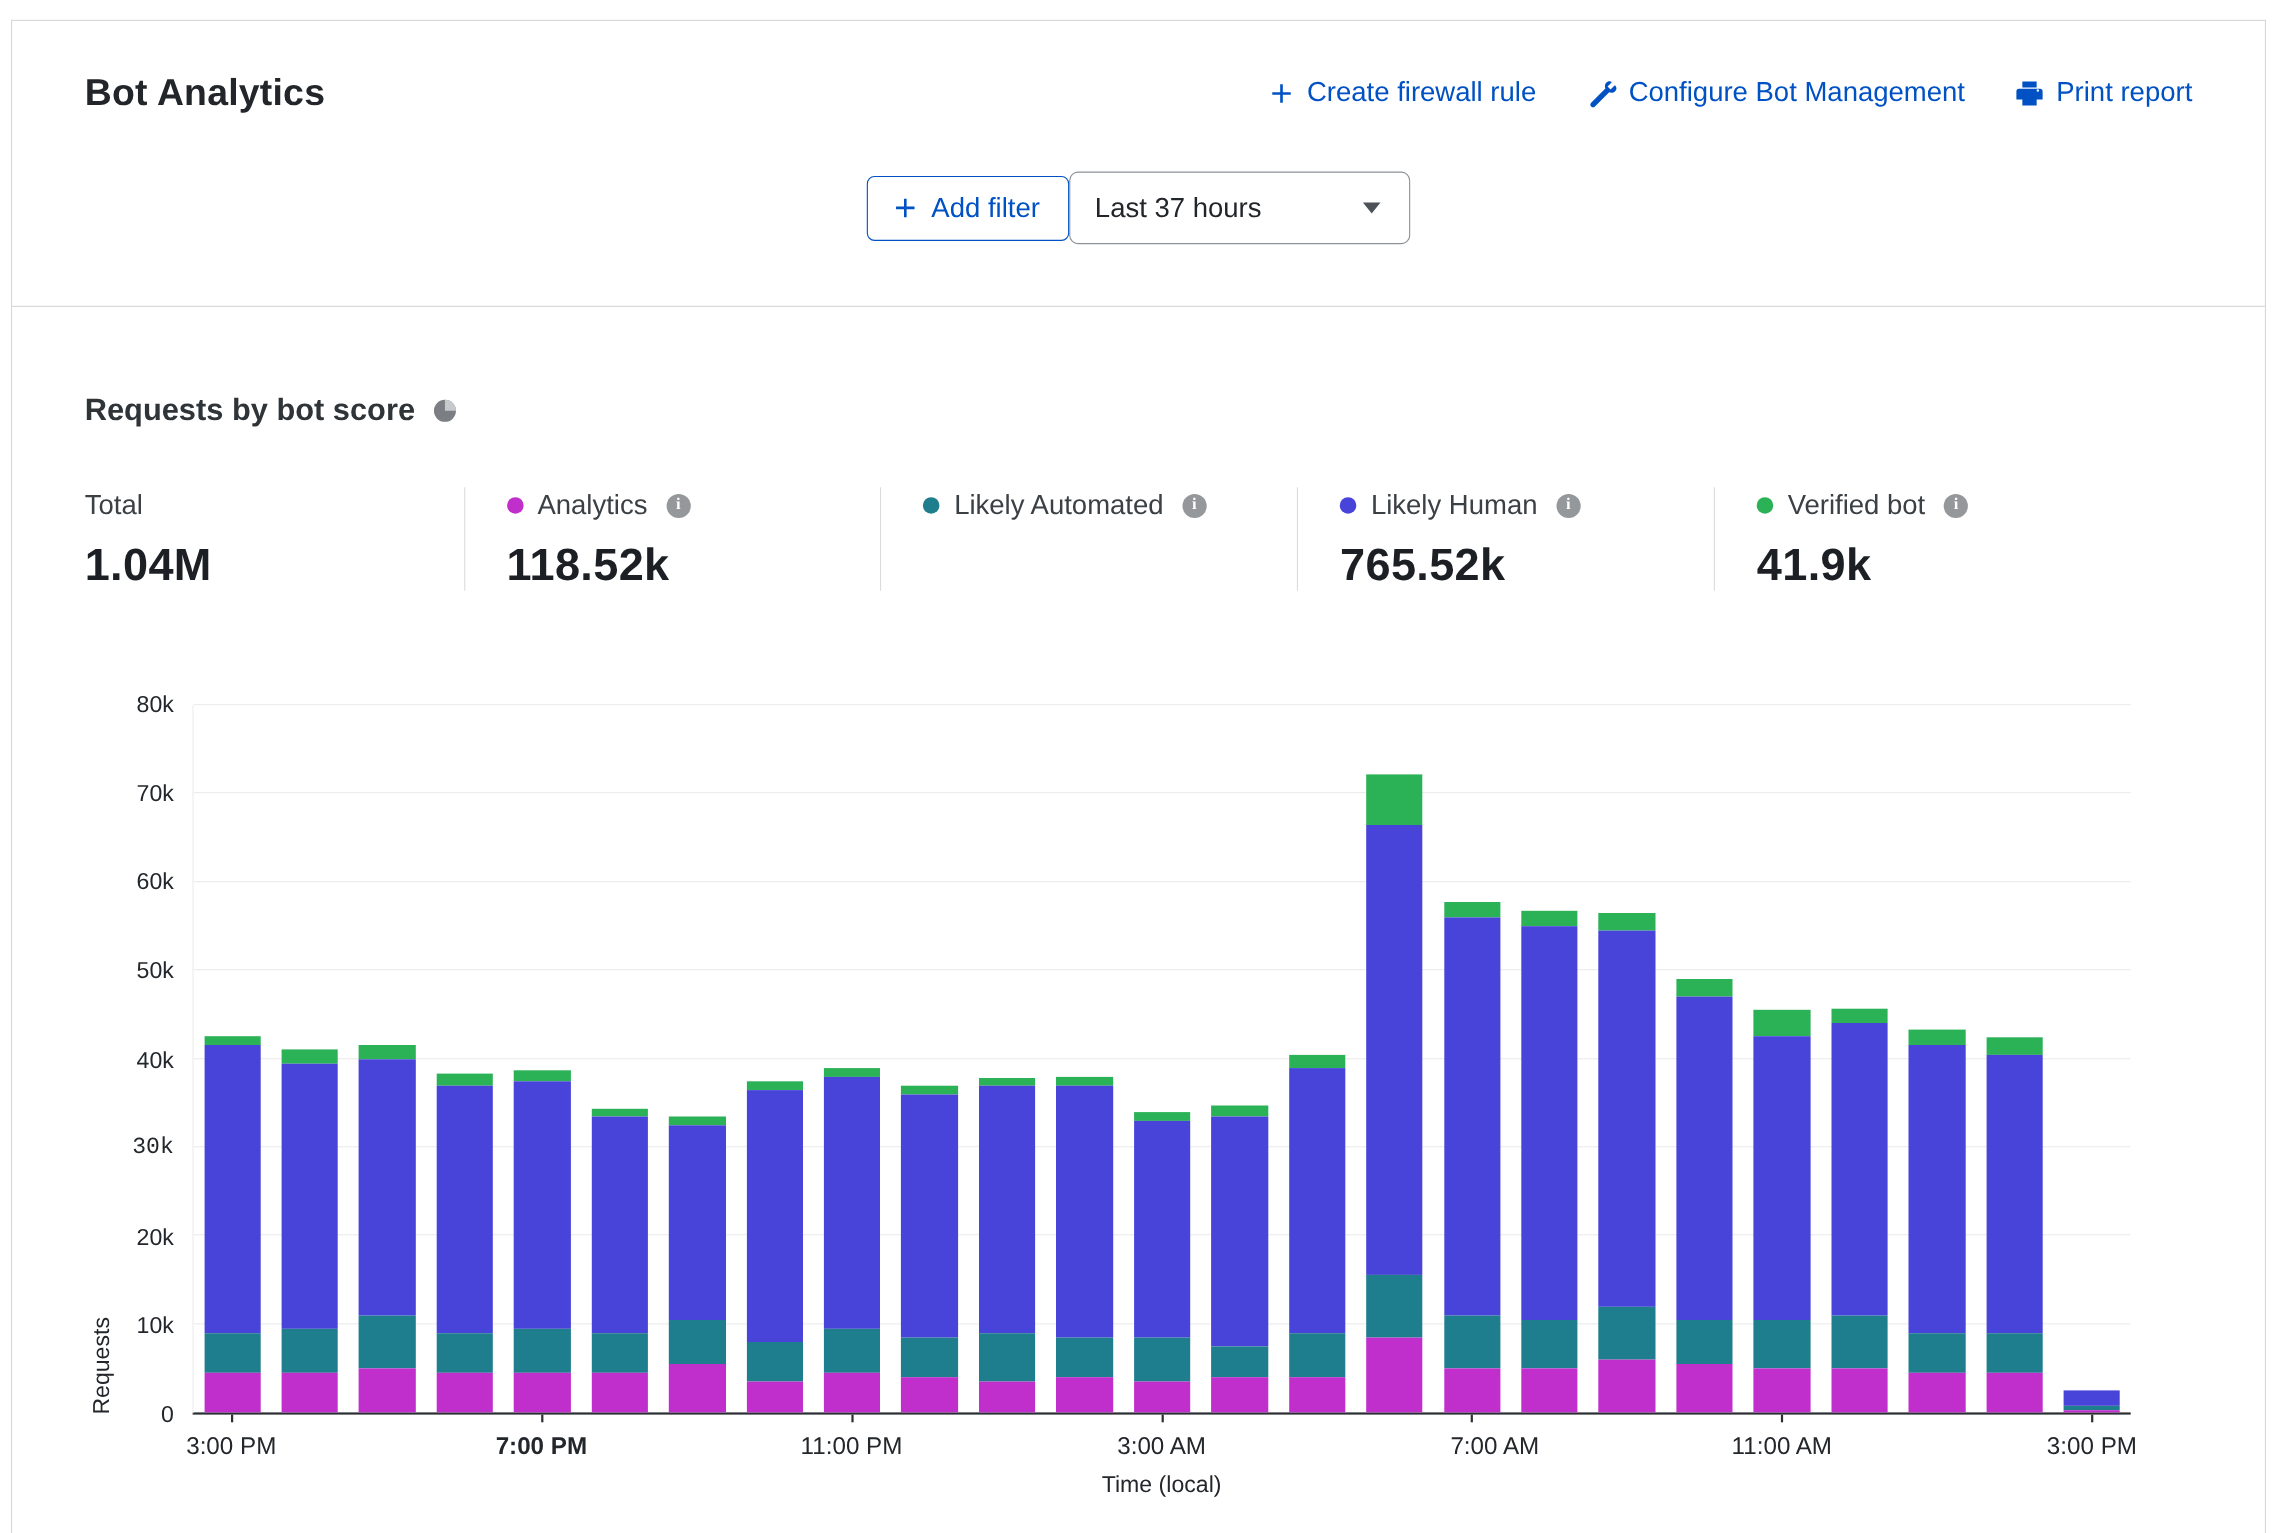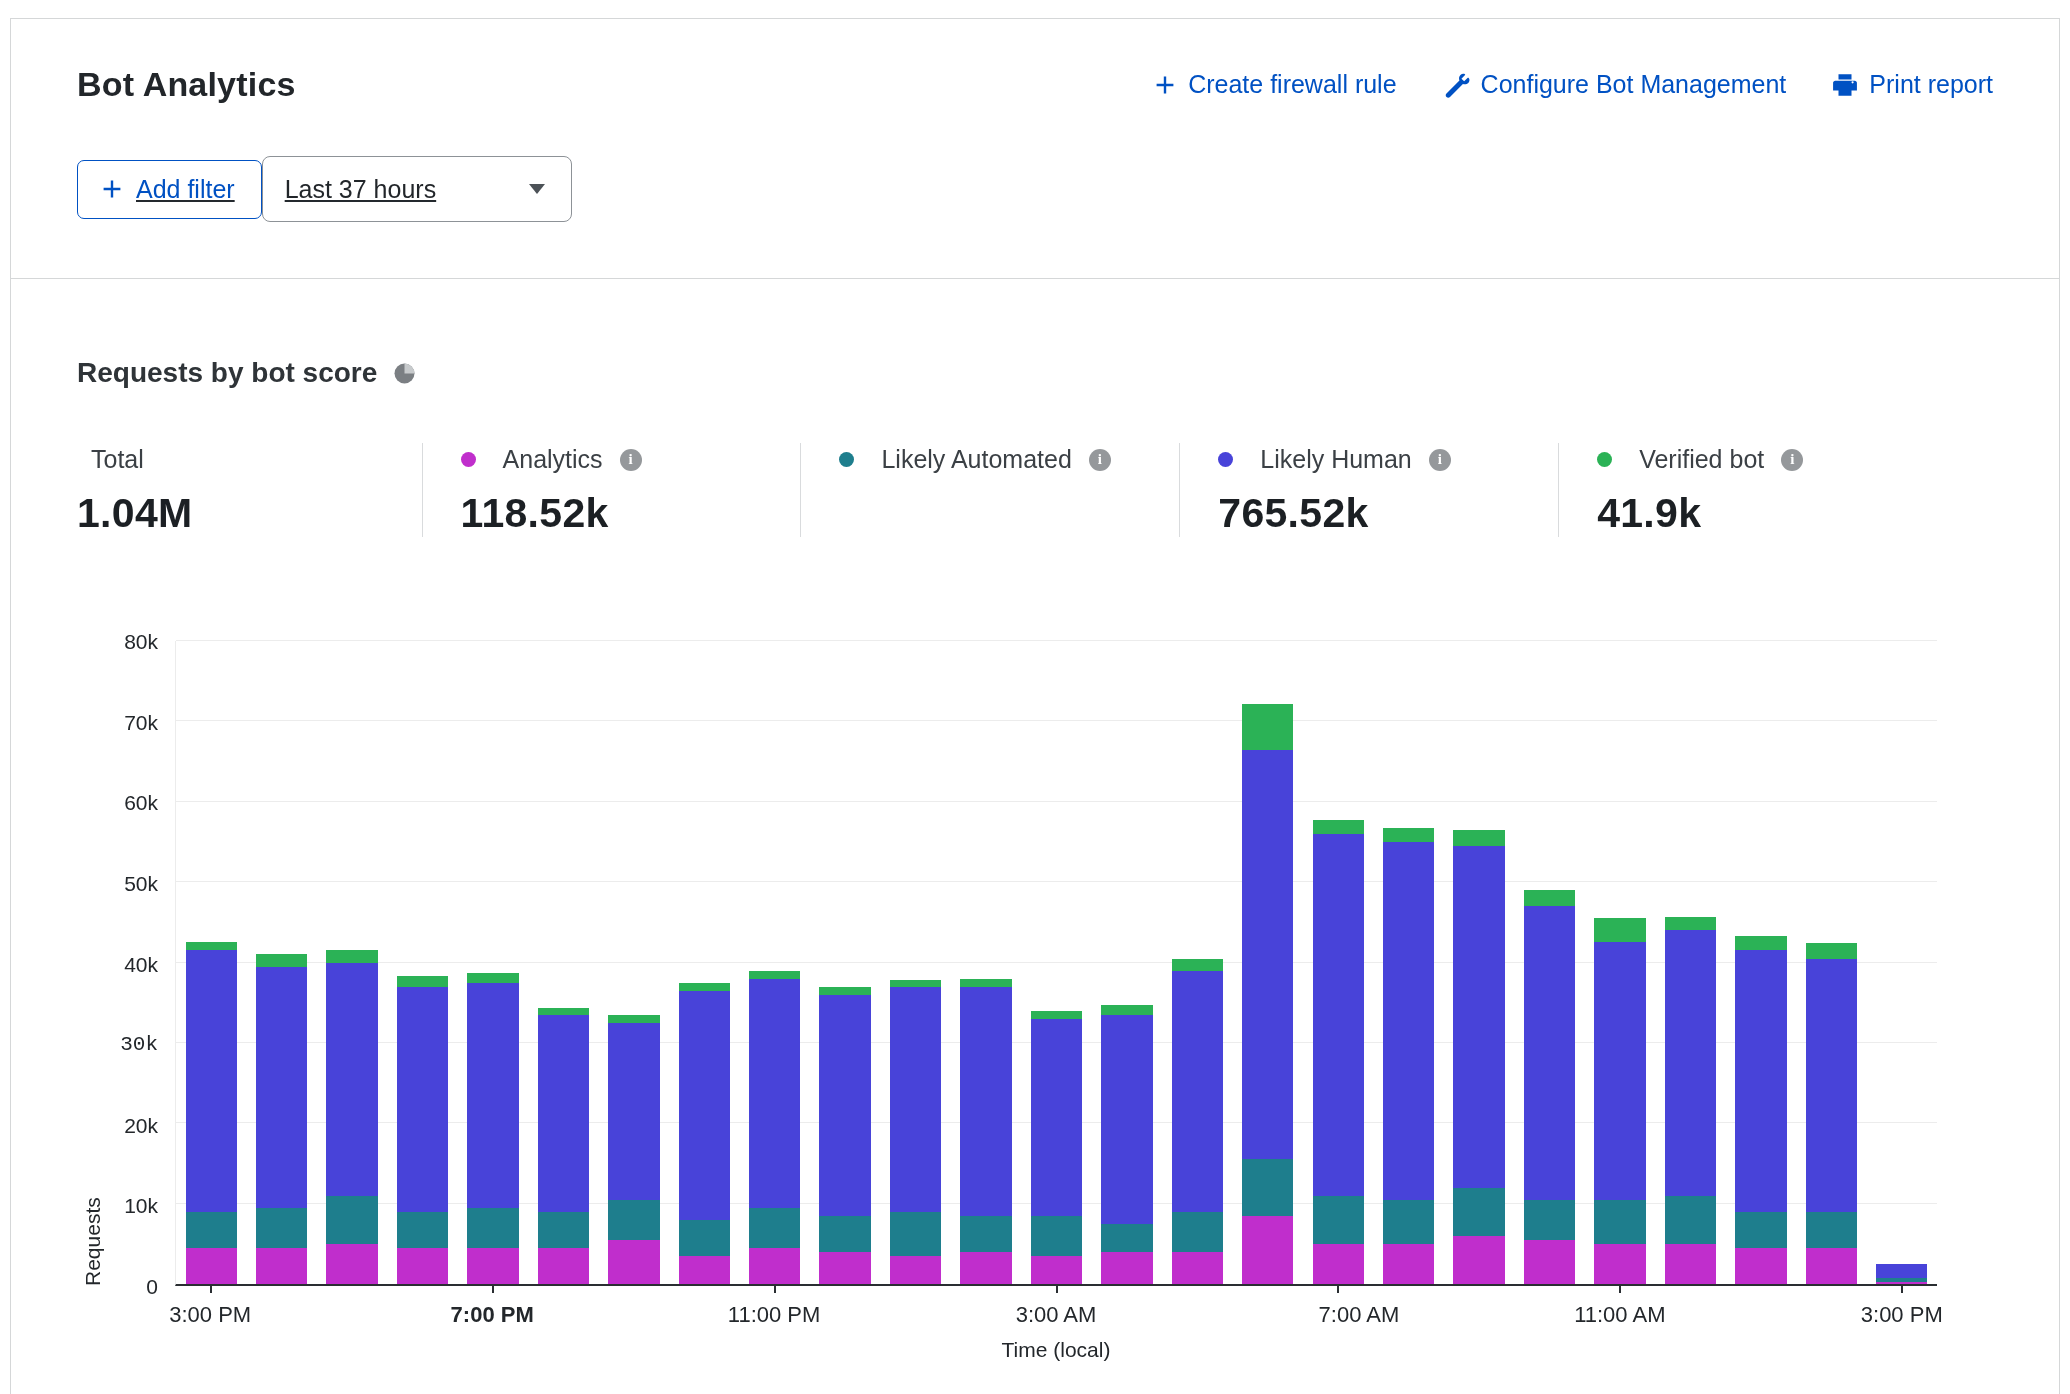--- a/index.html
+++ b/index.html
@@ -22,21 +22,21 @@
   .header { padding: 46px 66px 56px 66px; border-bottom: 1px solid #d5d7d8; }
   .title-row { display: flex; justify-content: space-between; align-items: center; }
   .page-title { font-size: 34px; font-weight: 700; color: #22262a; letter-spacing: 0.2px; }
   .actions { display: flex; align-items: center; gap: 46px; }
   .action-link {
     display: inline-flex; align-items: center; gap: 11px;
     color: var(--accent, #0051c3); font-size: 25px; cursor: pointer; text-decoration: none;
     white-space: nowrap;
   }
   .action-link svg { flex: 0 0 auto; }
-  .filter-row { display: flex; justify-content: flex-start; align-items: center; margin-top: 52px; text-decoration: underline; }
+  .filter-row { display: flex; justify-content: center; align-items: center; margin-top: 52px; }
   .btn-add-filter {
     display: inline-flex; align-items: center; gap: 12px;
     background: #fff; border: 1px solid var(--accent, #0051c3); border-radius: 7px;
     color: var(--accent, #0051c3); font-size: 25px; font-family: inherit;
     padding: 14px 26px 14px 22px; cursor: pointer;
   }
   .select {
     width: 310px; height: 66px;
     border: 1px solid #8d9297; border-radius: 8px;
     display: flex; align-items: center; justify-content: space-between;
@@ -45,21 +45,21 @@
   
   .section { padding: 78px 122px 0 66px; }
   .section-title-row { display: flex; align-items: center; gap: 15px; }
   .section-title { font-size: 28px; font-weight: 700; color: #2f3438; }
   
   .stats { display: flex; margin-top: 54px; }
   .stat { width: 400px; padding-top: 2px; }
   .stat + .stat { border-left: 1px solid #d9dbdd; padding-left: 38px; }
   .stat-total { width: 366px; }
   .stat-head { display: flex; align-items: center; gap: 13px; }
-  .stat-label { font-size: 25px; color: #3b4045; margin-left: 14px; }
+  .stat-label { font-size: 25px; color: #3b4045; }
   .dot { width: 15px; height: 15px; border-radius: 50%; display: inline-block; }
   .info {
     width: 22px; height: 22px; border-radius: 50%;
     background: #95989b; color: #fff; font-size: 15px; font-weight: 700;
     display: inline-flex; align-items: center; justify-content: center;
     font-family: "Liberation Serif", "DejaVu Serif", serif; cursor: pointer;
     margin-left: 4px;
   }
   .stat-value { font-size: 41px; font-weight: 700; color: #1c2024; margin-top: 16px; letter-spacing: 0.3px; }
   

